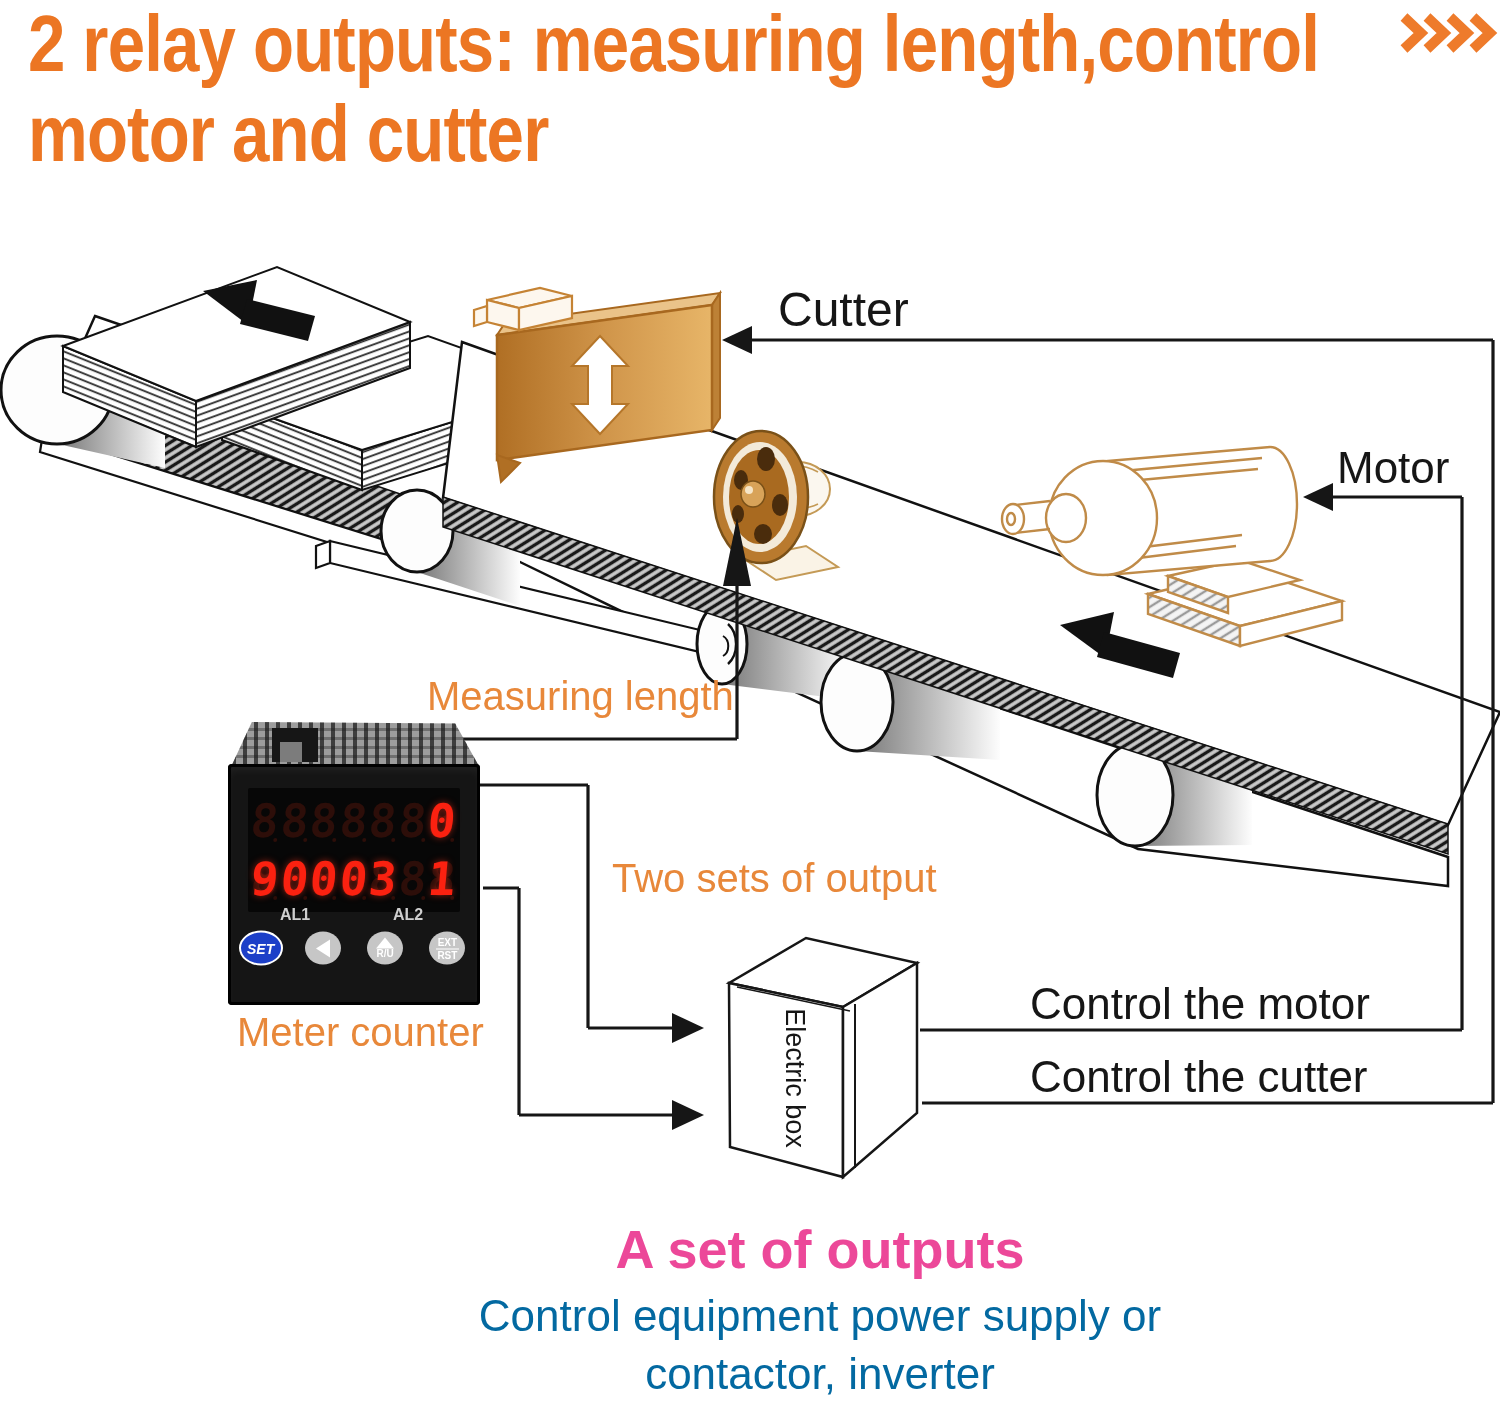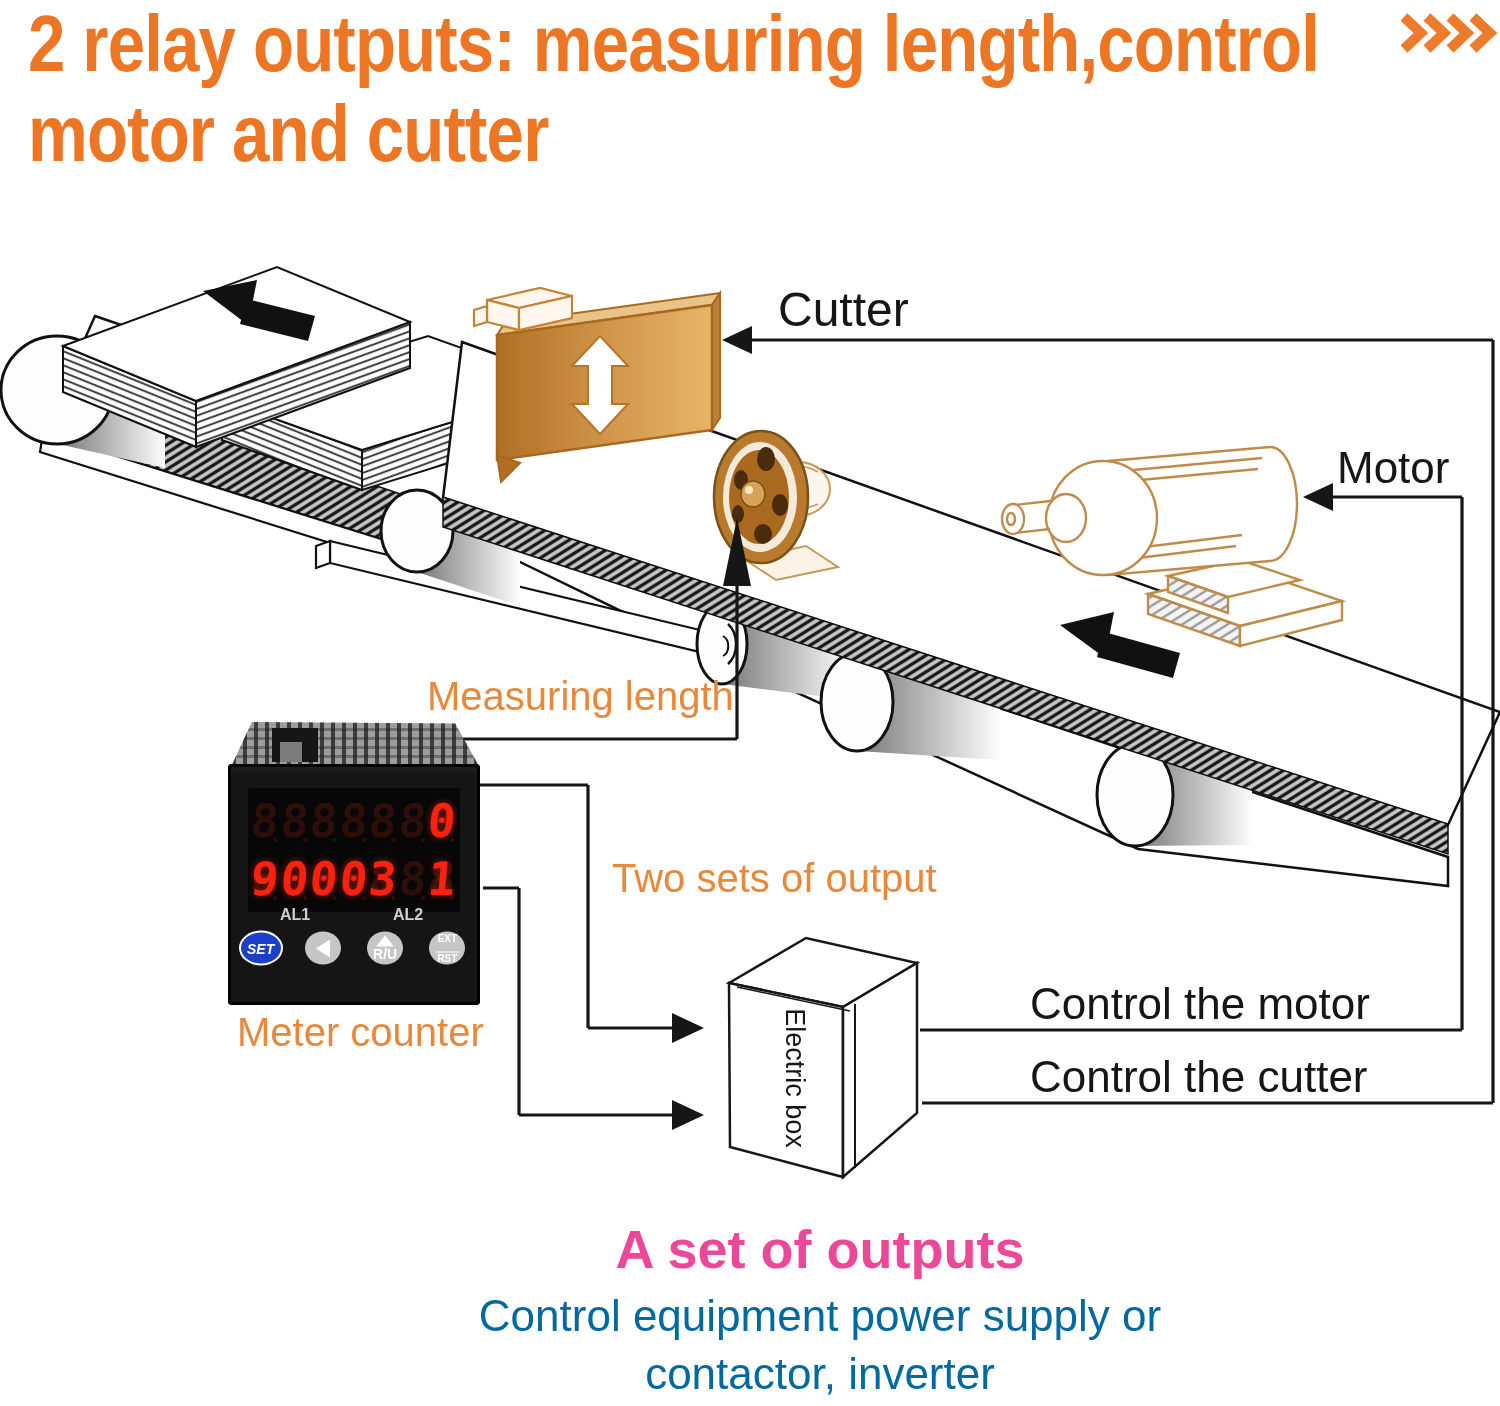--- a/index.html
+++ b/index.html
@@ -32,23 +32,23 @@
   .al-lbl{position:absolute;color:#cfcfcf;font-size:16px;font-weight:bold;}
   .btn-row{position:absolute;left:5px;top:161px;width:242px;height:46px;display:flex;gap:7px;align-items:center;}
   .btn-plate{position:relative;flex:1;background:repeating-linear-gradient(180deg,#e3e3e3 0 2px,#0c0c0c 2px 7px);}
   .btn-circle{position:absolute;left:50%;top:50%;transform:translate(-50%,-50%);
     width:36px;height:33px;border-radius:50%;background:#c6c6c6;display:flex;flex-direction:column;
     align-items:center;justify-content:center;color:#fff;}
   .btn-set{background:#1c3fc8;border:2px solid #fff;width:40px;height:31px;border-radius:50%;
     font-size:14px;font-weight:bold;color:#fff;font-style:italic;}
   .tri-left{width:0;height:0;border-top:9px solid transparent;border-bottom:9px solid transparent;border-right:14px solid #fff;}
   .tri-up{width:0;height:0;border-left:9px solid transparent;border-right:9px solid transparent;border-bottom:11px solid #fff;}
-  .btn-small-lbl{font-size:14px;font-weight:bold;color:#fff;line-height:1;}
+  .btn-small-lbl{font-size:10px;font-weight:bold;color:#fff;line-height:1;}
   .extrst{font-size:10px;font-weight:bold;line-height:1.1;text-align:center;}
-  .extrst .r1{border-bottom:1.5px solid #fff;padding:0 2px 8px;}
+  .extrst .r1{border-bottom:1.5px solid #fff;padding:0 2px 1px;}
   .foot-head{color:#ec4899;font-weight:bold;font-size:54px;}
   .foot-line{color:#0369a1;font-size:44px;}
 </style>
 </head>
 <body>
 
 <div id="stage">
 
   <svg id="art" width="1500" height="1406" viewBox="0 0 1500 1406">
     <defs>

